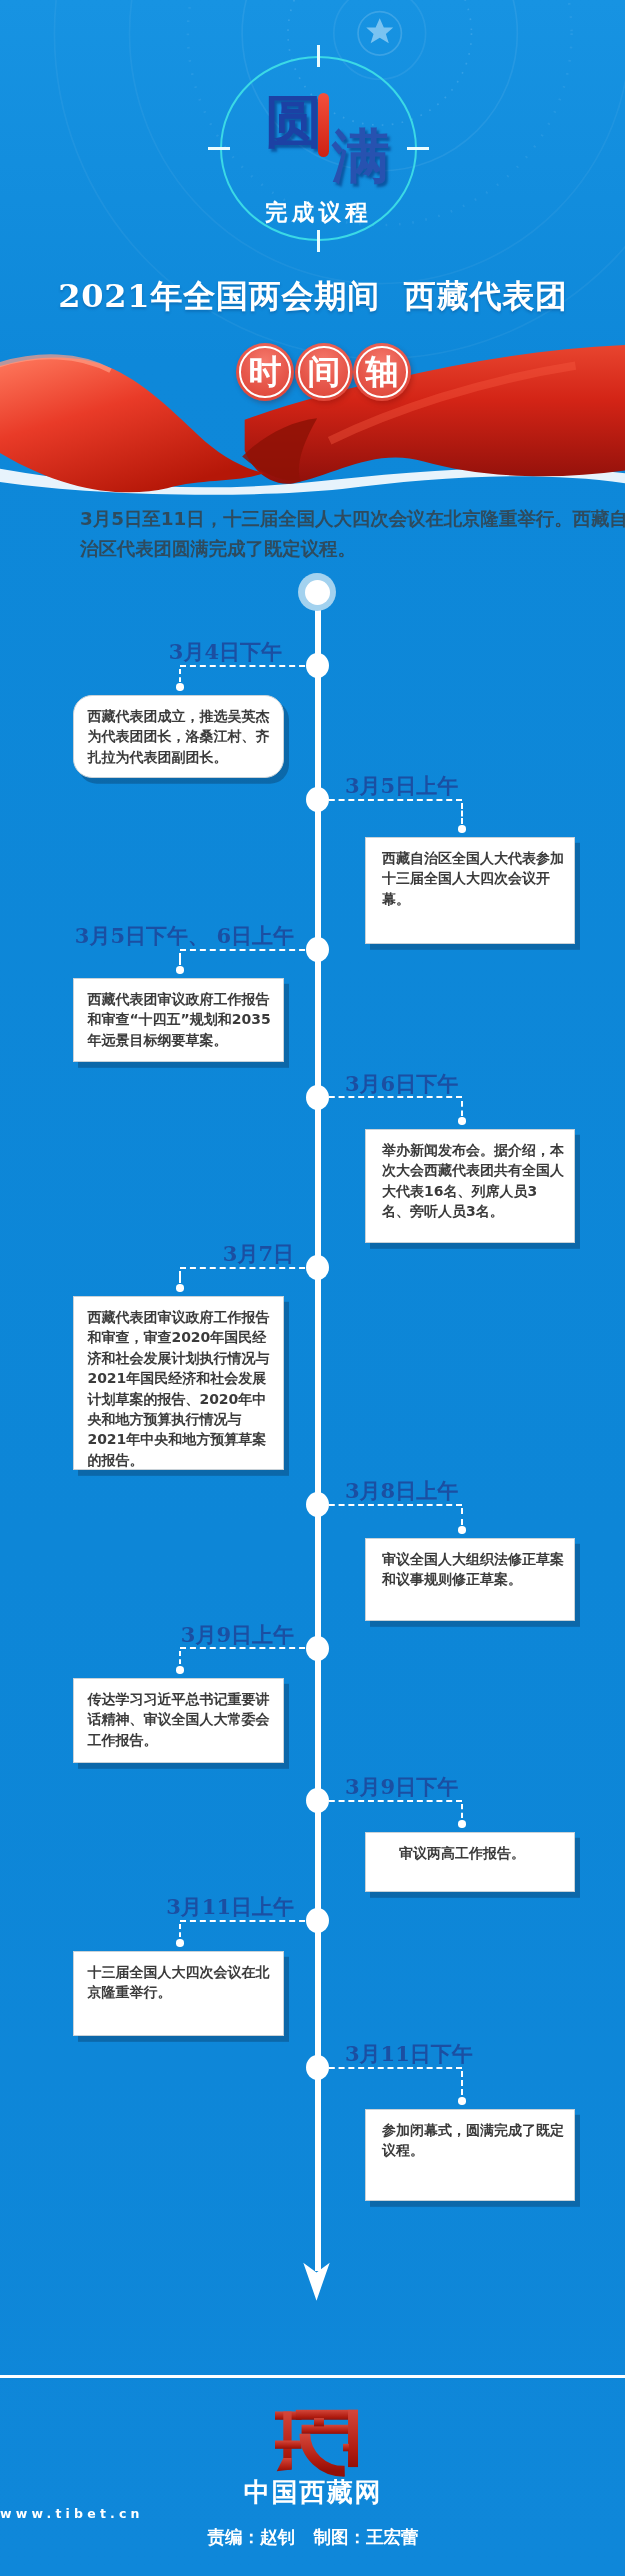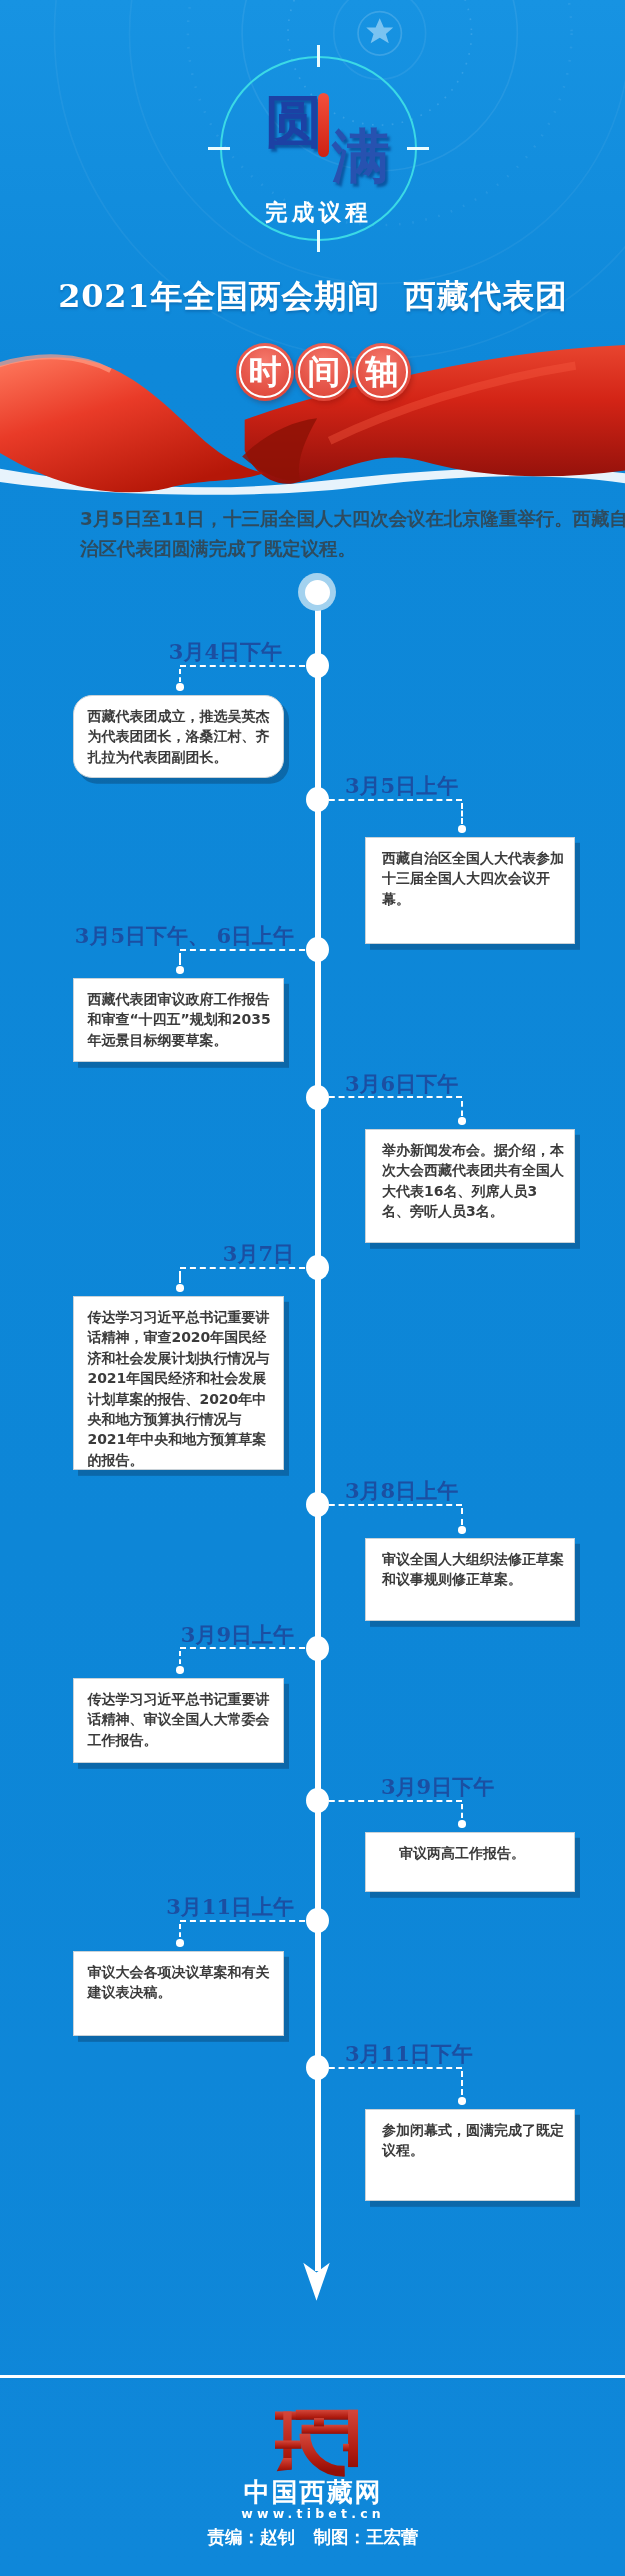--- a/index.html
+++ b/index.html
@@ -36,21 +36,21 @@
   .dash-v{position:absolute;border-left:2.5px dashed #fff;width:0;}
   .cdot{position:absolute;width:7.5px;height:7.5px;border-radius:50%;background:#fff;}
   .card{position:absolute;box-sizing:border-box;background:#fff;border:0.8px solid #c9d2d8;
     box-shadow:5px 5.8px 0 rgba(9,61,106,.42);
     font-size:14px;line-height:20.4px;color:#3b3b3b;font-weight:600;letter-spacing:0;}
   .card.l{padding:10px 3.3px 0 13.4px;}
   .card.r{padding:10px 10px 0 16px;}
   
   .divider{position:absolute;left:0;top:2375px;width:626px;height:2.5px;background:#fff;}
   .site-name{position:absolute;left:0;top:2479px;width:626px;text-align:center;font-size:26px;line-height:26px;font-weight:bold;color:#fff;letter-spacing:1.7px;}
-  .site-url{position:absolute;left:0;top:2507px;width:626px;text-align:center;font-size:12.5px;line-height:13.4px;font-weight:bold;color:#fff;letter-spacing:4.2px;}
+  .site-url{position:absolute;left:0;top:2507px;width:626px;font-size:12.5px;line-height:13.4px;font-weight:bold;color:#fff;letter-spacing:4.2px;}
   .credits{position:absolute;left:0;top:2528px;width:626px;text-align:center;font-size:17.5px;line-height:18.4px;font-weight:600;color:#fff;white-space:pre;}
 </style>
 </head>
 <body>
 
 <div class="page">
 
   <svg class="abs" style="left:0;top:0;" width="626" height="367" viewBox="0 0 750 440">
     <circle cx="455" cy="40" r="26" fill="none" stroke="rgba(255,255,255,.16)" stroke-width="2"></circle>
     <circle cx="455" cy="40" r="55" fill="none" stroke="rgba(255,255,255,.07)" stroke-width="2"></circle>
@@ -135,45 +135,45 @@
       <div class="tdate right" style="left:345px;top:1070px;">3月6日下午</div>
       <div class="dash-h" style="left:319px;top:1096px;width:143px;"></div>
       <div class="dash-v" style="left:461px;top:1101px;height:15px;"></div>
       <div class="cdot" style="left:458px;top:1117px;"></div>
       <div class="card r" style="left:365px;top:1129px;width:210px;height:114px;">举办新闻发布会。据介绍，本次大会西藏代表团共有全国人大代表16名、列席人员3名、旁听人员3名。</div>
       <div class="node" style="left:306px;top:1255px;"></div>
       <div class="tdate left" style="right:332px;top:1240px;">3月7日</div>
       <div class="dash-h" style="left:180px;top:1267px;width:135px;"></div>
       <div class="dash-v" style="left:179px;top:1271px;height:11.7px;"></div>
       <div class="cdot" style="left:176px;top:1284px;"></div>
-      <div class="card l" style="left:73px;top:1296px;width:211px;height:174px;">传达学习习近平总书记重要讲话精神，审查2020年国民经济和社会发展计划执行情况与2021年国民经济和社会发展计划草案的报告、2020年中央和地方预算执行情况与2021年中央和地方预算草案的报告。</div>
+      <div class="card l" style="left:73px;top:1296px;width:211px;height:174px;">西藏代表团审议政府工作报告和审查，审查2020年国民经济和社会发展计划执行情况与2021年国民经济和社会发展计划草案的报告、2020年中央和地方预算执行情况与2021年中央和地方预算草案的报告。</div>
       <div class="node" style="left:306px;top:1492px;"></div>
       <div class="tdate right" style="left:345px;top:1477px;">3月8日上午</div>
       <div class="dash-h" style="left:319px;top:1504px;width:143px;"></div>
       <div class="dash-v" style="left:461px;top:1508px;height:16.7px;"></div>
       <div class="cdot" style="left:458px;top:1526px;"></div>
       <div class="card r" style="left:365px;top:1538px;width:210px;height:83px;">审议全国人大组织法修正草案和议事规则修正草案。</div>
       <div class="node" style="left:306px;top:1636px;"></div>
       <div class="tdate left" style="right:332px;top:1621px;">3月9日上午</div>
       <div class="dash-h" style="left:180px;top:1647px;width:135px;"></div>
       <div class="dash-v" style="left:179px;top:1651px;height:13.4px;"></div>
       <div class="cdot" style="left:176px;top:1666px;"></div>
       <div class="card l" style="left:73px;top:1678px;width:211px;height:85px;">传达学习习近平总书记重要讲话精神、审议全国人大常委会工作报告。</div>
       <div class="node" style="left:306px;top:1788px;"></div>
-      <div class="tdate right" style="left:345px;top:1773px;margin-left:36px;">3月9日下午</div>
+      <div class="tdate right" style="left:345px;top:1773px;">3月9日下午</div>
       <div class="dash-h" style="left:319px;top:1800px;width:143px;"></div>
       <div class="dash-v" style="left:461px;top:1804px;height:14px;"></div>
       <div class="cdot" style="left:458px;top:1820px;"></div>
       <div class="card r" style="left:365px;top:1832px;width:210px;height:60px;padding-left:33px;">审议两高工作报告。</div>
       <div class="node" style="left:306px;top:1908px;"></div>
       <div class="tdate left" style="right:332px;top:1893px;">3月11日上午</div>
       <div class="dash-h" style="left:180px;top:1920px;width:135px;"></div>
       <div class="dash-v" style="left:179px;top:1924px;height:13.4px;"></div>
       <div class="cdot" style="left:176px;top:1939px;"></div>
-      <div class="card l" style="left:73px;top:1951px;width:211px;height:85px;">审议大会各项决议草案和有关建议表决稿。</div>
+      <div class="card l" style="left:73px;top:1951px;width:211px;height:85px;">十三届全国人大四次会议在北京隆重举行。</div>
       <div class="node" style="left:306px;top:2055px;"></div>
       <div class="tdate right" style="left:345px;top:2040px;">3月11日下午</div>
       <div class="dash-h" style="left:319px;top:2067px;width:143px;"></div>
       <div class="dash-v" style="left:461px;top:2071px;height:24px;"></div>
       <div class="cdot" style="left:458px;top:2097px;"></div>
       <div class="card r" style="left:365px;top:2109px;width:210px;height:92px;">参加闭幕式，圆满完成了既定议程。</div>
     </div>
 
   <div class="divider"></div>
   <svg class="abs" style="left:275px;top:2408px;" width="83" height="70" viewBox="0 0 100 84">

